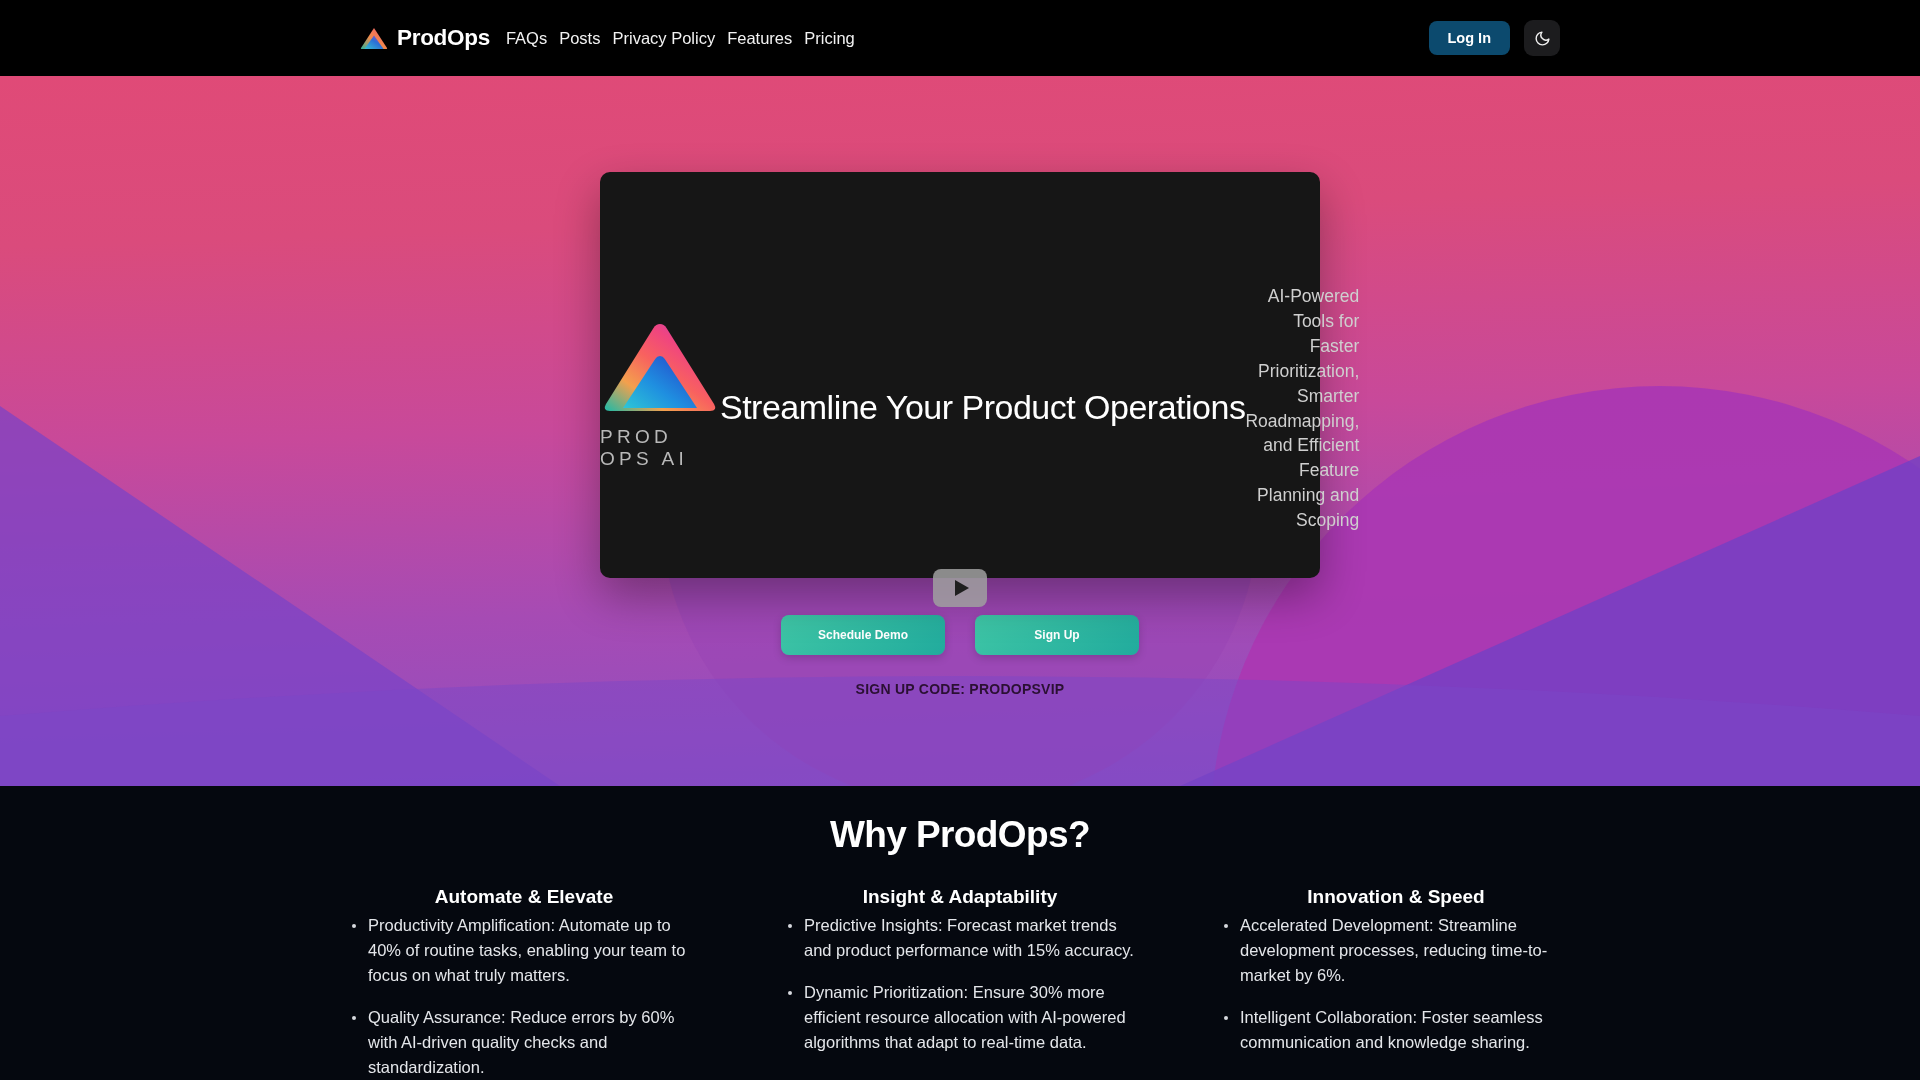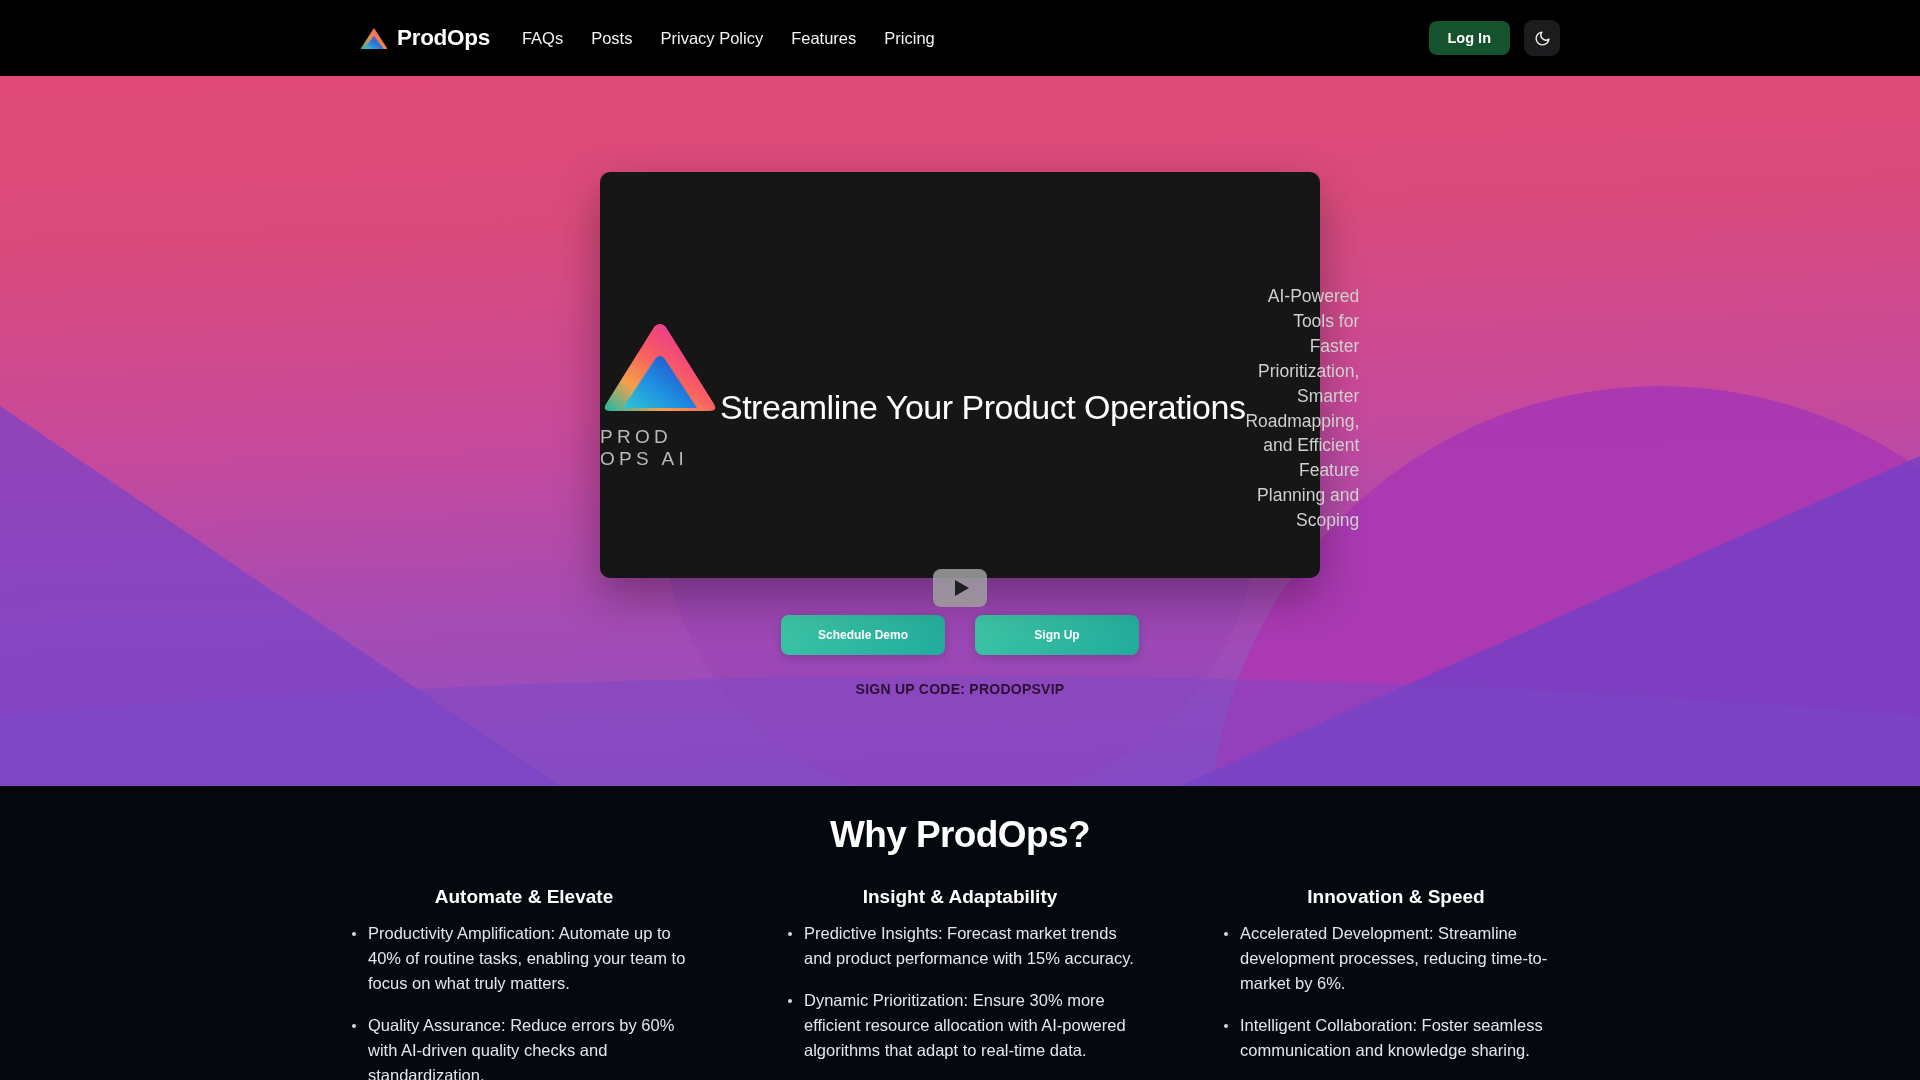--- a/index.html
+++ b/index.html
@@ -14,36 +14,36 @@
   
   .navbar {
     position:relative;
     height:76px;
     background:#000000;
     display:flex;
     align-items:center;
     z-index:40;
   }
   .nav-left { display:flex; align-items:center; margin-left:360px; }
-  .brand { display:flex; align-items:center; gap:9px; margin-right:32px; }
+  .brand { display:flex; align-items:center; gap:9px; margin-right:16px; }
   .brand-mark { width:28px; height:24px; display:block; }
   .brand-name {
     font-size:22.5px; font-weight:700; color:#ffffff; letter-spacing:-0.3px;
   }
-  .nav-links { display:flex; align-items:center; gap:28px; }
+  .nav-links { display:flex; align-items:center; gap:12px; }
   .nav-link {
     font-size:16.5px; color:#f2f2f2; font-weight:400;
     text-decoration:none; white-space:nowrap; cursor:pointer;
   }
   .nav-right {
     margin-left:auto; margin-right:360px;
     display:flex; align-items:center; gap:14px;
   }
   .login-btn {
-    background:#14532d; color:#ffffff;
+    background:#0c4a6e; color:#ffffff;
     font-size:14.5px; font-weight:600;
     border:none; border-radius:8px;
     padding:9px 19px; cursor:pointer;
     font-family:"Liberation Sans", sans-serif;
   }
   .theme-btn {
     width:36px; height:36px; border-radius:9px;
     background:#1c1c1e; border:none;
     display:flex; align-items:center; justify-content:center;
     cursor:pointer; color:#f5f5f5;
@@ -142,21 +142,21 @@
   .why-cols {
     display:flex;
     justify-content:center;
     gap:80px;
     margin-top:30px;
   }
   .why-col { width:356px; }
   .col-title {
     text-align:center;
     font-size:19px; font-weight:700; color:#ffffff;
-    margin-bottom:13px;
+    margin-bottom:5px;
   }
   .col-list { list-style:none; }
   .col-list li {
     position:relative;
     padding-left:22px;
     margin-bottom:17px;
     font-size:16.5px; line-height:1.52;
     color:#e4e6ea; font-weight:400;
   }
   .col-list li::before {

